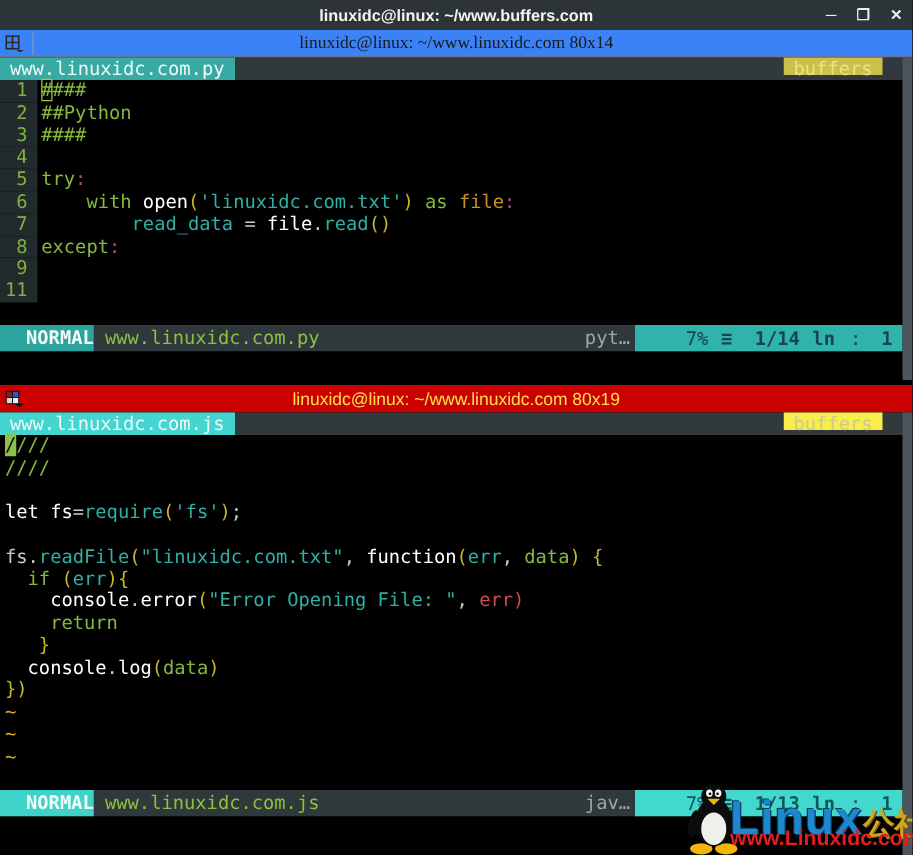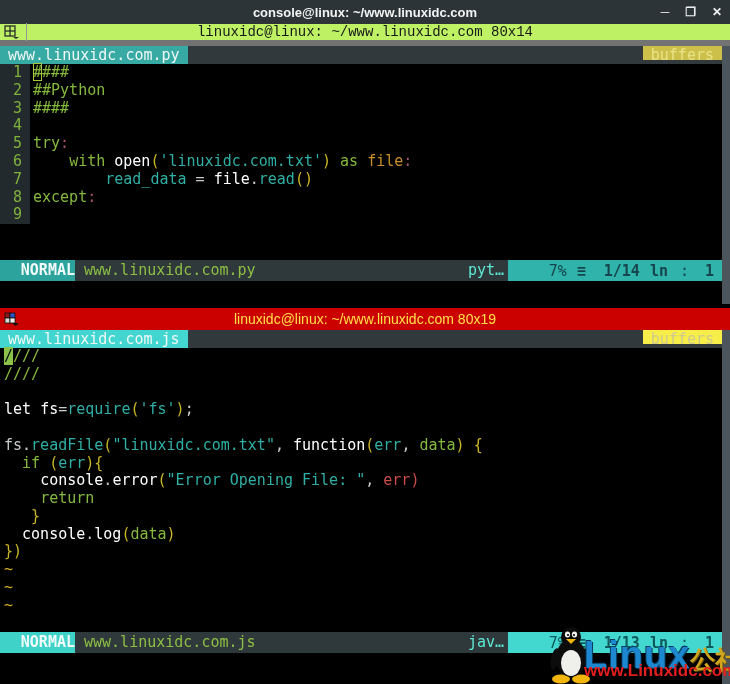--- a/index.html
+++ b/index.html
@@ -8,37 +8,37 @@
 
   
   .titlebar { position:absolute; left:0; top:0; width:730px; height:24px; background:#2d3437;
     display:flex; align-items:center; justify-content:center;
     font-family:"Liberation Sans", sans-serif; font-size:13px; font-weight:bold; color:#f2f3f3; }
   .win-controls { position:absolute; right:8px; top:0; height:24px; display:flex; align-items:center; gap:16px;
     color:#eceff0; font-size:12px; font-weight:bold; }
   .win-controls span { cursor:default; }
 
   
-  .tabbar { position:absolute; left:0; top:24px; width:730px; height:22px; background:#bef264;
-    display:flex; align-items:center; border-bottom:6px solid #737373;
-    font-family:Liberation Mono, monospace; font-size:14px; color:#17191a; }
+  .tabbar { position:absolute; left:0; top:24px; width:730px; height:22px; background:#3b82f6;
+    display:flex; align-items:center; border-bottom:1px solid #737373;
+    font-family:Liberation Serif, serif; font-size:14px; color:#17191a; }
   .tabbar .title { position:absolute; left:0; width:100%; text-align:center; }
   .tab-icon { position:relative; z-index:2; margin-left:4px; padding-right:6px; border-right:1px solid #98989a; height:18px; display:flex; align-items:center; }
 
   
   .redbar { position:absolute; left:0; top:308px; width:730px; height:22px; background:#cb0100;
     display:flex; align-items:center;
     font-family:"Liberation Sans", sans-serif; font-size:14px; color:#fde047; }
   .redbar .title { position:absolute; left:0; width:100%; text-align:center; }
 
   
   .bufline { position:absolute; left:0; width:730px; height:18px; background:#31393d; display:flex; font-size:15px; }
   .buftab { padding:0 8px; height:18px; line-height:18px; color:#eef8f7; }
   .bufspacer { flex:1; }
-  .buffersbox { padding:0 8px; height:14px; line-height:18px; margin-right:8px; }
+  .buffersbox { padding:0 8px; height:14px; line-height:18px; margin-right:24px; }
   #buf1 { top:46px; }
   #buf2 { top:330px; }
   #buf1 .buftab { background:#38aaa4; }
   #buf1 .buffersbox { background:#ccc04a; color:#e9e388; }
   #buf2 .buftab { background:#43d6d0; }
   #buf2 .buffersbox { background:#f7ee49; color:#cfc98f; }
 
   
   .codearea { position:absolute; left:0; width:722px; background:#000; font-size:15px; }
   #code1 { top:64px; height:196px; }
@@ -65,21 +65,21 @@
 
   
   .statusbar { position:absolute; left:0; width:722px; height:21px; background:#2f383b;
     display:flex; align-items:stretch; font-size:15px; }
   #status1 { top:260px; }
   #status2 { top:632px; }
   .mode { width:75px; text-align:right; line-height:21px; font-weight:bold; color:#f0fbfa; flex:none; }
   #status1 .mode { background:#2da39d; }
   #status2 .mode { background:#3fd2c9; }
   .fname { margin-left:9px; line-height:21px; color:#8cbf43; flex:1; }
-  .ftype { line-height:21px; color:#5eead4; margin-right:4px; }
+  .ftype { line-height:21px; color:#a3a3a3; margin-right:4px; }
   .segment { width:214px; flex:none; display:flex; align-items:center; justify-content:flex-end; padding-right:8px; }
   #status1 .segment { background:#2fb3aa; color:#17454e; }
   #status2 .segment { background:#42d8cf; color:#0f5a5a; }
   .segment .pct { }
   .segment .menu { margin-left:10px; font-weight:bold; }
   .segment .pos { margin-left:18px; font-weight:bold; }
   .segment .lnl { margin-left:10px; font-weight:bold; }
   .segment .sep { margin-left:12px; }
   .segment .col { margin-left:16px; font-weight:bold; }
 
@@ -100,21 +100,21 @@
     font-family:"Liberation Sans", sans-serif; font-weight:bold; font-size:17px; color:#e41e1e; }
 
   svg { display:block; }
 </style>
 </head>
 <body>
 
 <div id="screen">
 
   <div class="titlebar">
-    <span>console@linux: ~/www.linuxidc.com</span>
+    <span>linuxidc@linux: ~/www.buffers.com</span>
     <div class="win-controls">
       <span>─</span>
       <span>❐</span>
       <span>✕</span>
     </div>
   </div>
 
   <div class="tabbar">
     <span class="tab-icon">
       <svg width="16" height="14" viewBox="0 0 16 14">
@@ -136,20 +136,21 @@
   <div class="codearea" id="code1">
       <div class="crow"><span class="gnum">1</span><span class="ctext"><span class="g cur1">#</span><span class="g">###</span></span></div>
       <div class="crow"><span class="gnum">2</span><span class="ctext"><span class="g">##Python</span></span></div>
       <div class="crow"><span class="gnum">3</span><span class="ctext"><span class="g">####</span></span></div>
       <div class="crow"><span class="gnum">4</span><span class="ctext"></span></div>
       <div class="crow"><span class="gnum">5</span><span class="ctext"><span class="g">try</span><span class="p">:</span></span></div>
       <div class="crow"><span class="gnum">6</span><span class="ctext"><span>    </span><span class="g">with</span><span> </span><span class="b">open</span><span class="y">(</span><span class="t">'linuxidc.com.txt'</span><span class="y">)</span><span> </span><span class="g">as</span><span> </span><span class="o">file</span><span class="p">:</span></span></div>
       <div class="crow"><span class="gnum">7</span><span class="ctext"><span>        </span><span class="t">read_data</span><span class="w"> = </span><span class="b">file</span><span class="w">.</span><span class="t">read</span><span class="y">()</span></span></div>
       <div class="crow"><span class="gnum">8</span><span class="ctext"><span class="g">except</span><span class="p">:</span></span></div>
       <div class="crow"><span class="gnum">9</span><span class="ctext"></span></div>
+      <div class="crow"><span class="gnum">11</span><span class="ctext"></span></div>
     </div>
 
   <div class="statusbar" id="status1">
     <span class="mode">NORMAL</span>
     <span class="fname">www.linuxidc.com.py</span>
     <span class="ftype">pyt…</span>
     <span class="segment">
       <span class="pct">7%</span>
       <span class="menu">≡</span>
       <span class="pos">1/14</span>

